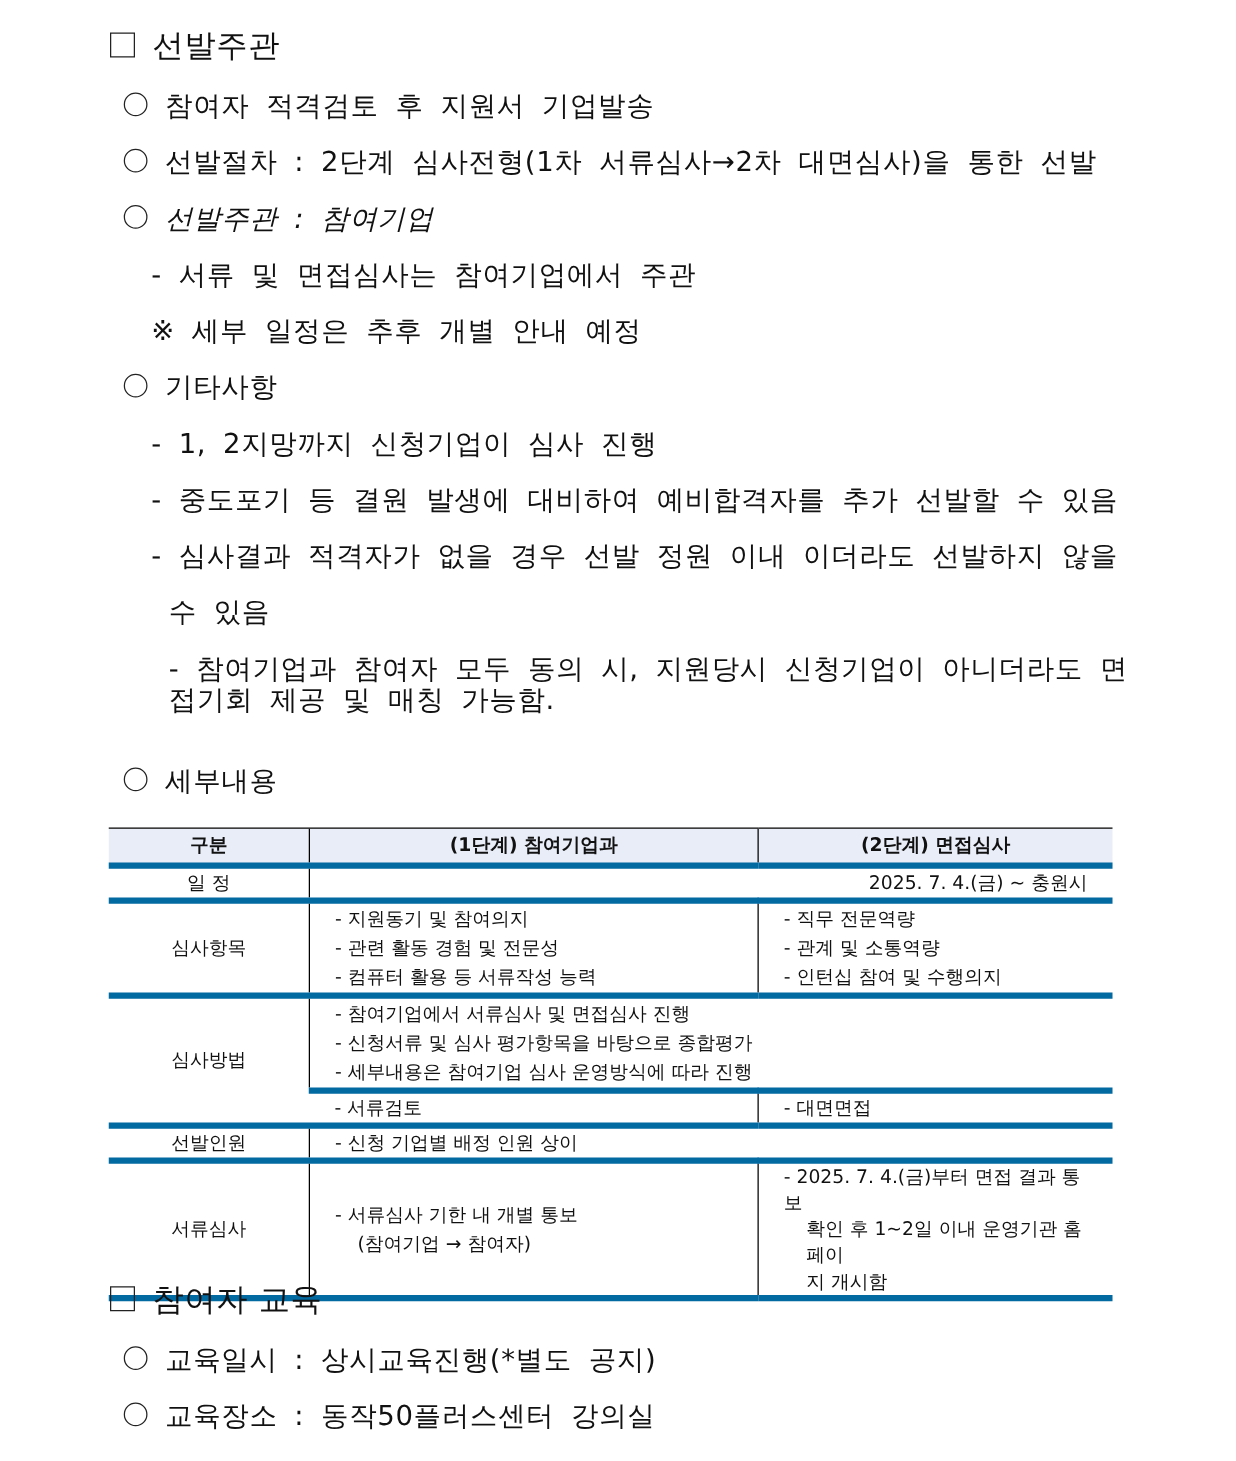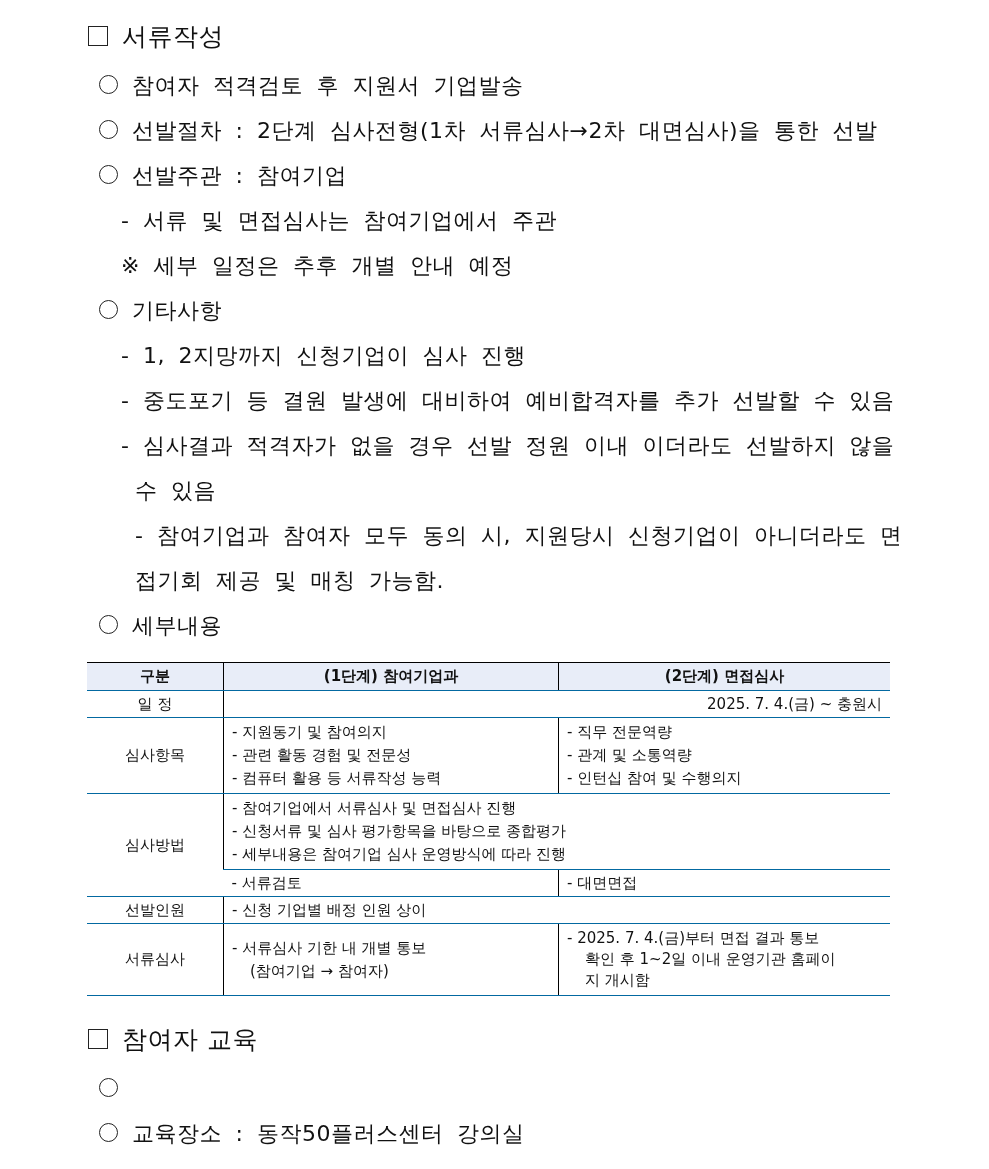--- a/index.html
+++ b/index.html
@@ -6,57 +6,57 @@
   body { width: 989px; height: 1169px; position: relative; overflow: hidden;
          font-family: "DejaVu Sans", "Liberation Sans", sans-serif; color: #111; }
   .line { position: absolute; white-space: nowrap; font-size: 22px; line-height: 30px; letter-spacing: 0.5px; }
   .h1 { font-size: 25px; }
   .sq { display: inline-block; width: 18px; height: 18px; border: 1.5px solid #222; vertical-align: -1px; margin-right: 14px; }
   .ci { display: inline-block; width: 17px; height: 17px; border: 1.5px solid #222; border-radius: 50%; vertical-align: -1px; margin-right: 14px; }
   .sp { word-spacing: 6px; }
 
   table.detail { position: absolute; left: 87px; top: 662px; width: 803px; border-collapse: collapse;
                  font-size: 15px; line-height: 23px; }
-  table.detail td, table.detail th { border-top: 1px solid #000; border-bottom: 1px solid #0369a1; padding: 0 8px; vertical-align: middle; }
+  table.detail td, table.detail th { border-top: 1px solid #000; border-bottom: 5px solid #0369a1; padding: 0 20px; vertical-align: middle; }
   table.detail td + td, table.detail th + th { border-left: 1px solid #000; }
   table.detail th { background: #e8edf8; font-weight: bold; text-align: center; height: 27px; font-size: 15px; }
   table.detail td.lbl { text-align: center; width: 120px; }
   .c1 { width: 318px; }
   .cell-line { display: block; }
 </style>
 </head>
 <body>
 
 <div class="line h1" style="left:88px; top:22px;">
-  <span class="sq"></span><span>서류작성</span>
+  <span class="sq"></span><span>선발주관</span>
 </div>
 
 <div class="line sp" style="left:99px; top:71px;">
   <span class="ci"></span><span>참여자 적격검토 후 지원서 기업발송</span>
 </div>
 <div class="line sp" style="left:99px; top:116px;">
   <span class="ci"></span><span>선발절차 : 2단계 심사전형(1차 서류심사→2차 대면심사)을 통한 선발</span>
 </div>
-<div class="line sp" style="left:99px; top:161px;">
+<div class="line sp" style="left:99px; top:161px;font-style:italic;">
   <span class="ci"></span><span>선발주관 : 참여기업</span>
 </div>
 
 <div class="line sp" style="left:121px; top:206px;">- 서류 및 면접심사는 참여기업에서 주관</div>
 <div class="line sp" style="left:121px; top:251px;">※  세부 일정은 추후 개별 안내 예정</div>
 
 <div class="line sp" style="left:99px; top:296px;">
   <span class="ci"></span><span>기타사항</span>
 </div>
 
 <div class="line sp" style="left:121px; top:341px;">- 1, 2지망까지 신청기업이 심사 진행</div>
 <div class="line sp" style="left:121px; top:386px;">- 중도포기 등 결원 발생에 대비하여 예비합격자를 추가 선발할 수 있음</div>
 <div class="line sp" style="left:121px; top:431px;">- 심사결과 적격자가 없을 경우 선발 정원 이내 이더라도 선발하지 않을</div>
 <div class="line sp" style="left:135px; top:476px;">수 있음</div>
 <div class="line sp" style="left:135px; top:521px;">- 참여기업과 참여자 모두 동의 시, 지원당시 신청기업이 아니더라도 면</div>
-<div class="line sp" style="left:135px; top:566px;">접기회 제공 및 매칭 가능함.</div>
+<div class="line sp" style="left:135px; top:546px;">접기회 제공 및 매칭 가능함.</div>
 
 <div class="line sp" style="left:99px; top:611px;text-align:right;">
   <span class="ci"></span><span>세부내용</span>
 </div>
 
 <table class="detail">
   <tbody>
       <tr>
     <th style="width:120px;">구분</th>
     <th class="c1">(1단계) 참여기업과</th>
@@ -107,17 +107,17 @@
       <span class="cell-line" style="padding-left:18px;">지 개시함</span>
     </td>
   </tr>
 </tbody>
   </table>
 
 <div class="line h1" style="left:88px; top:1025px;">
   <span class="sq"></span><span>참여자 교육</span>
 </div>
 <div class="line sp" style="left:99px; top:1074px;">
-  <span class="ci"></span>
+  <span class="ci"></span><span>교육일시 : 상시교육진행(*별도 공지)</span>
 </div>
 <div class="line sp" style="left:99px; top:1119px;">
   <span class="ci"></span><span>교육장소 : 동작50플러스센터 강의실</span>
 </div>
 
 </body></html>

